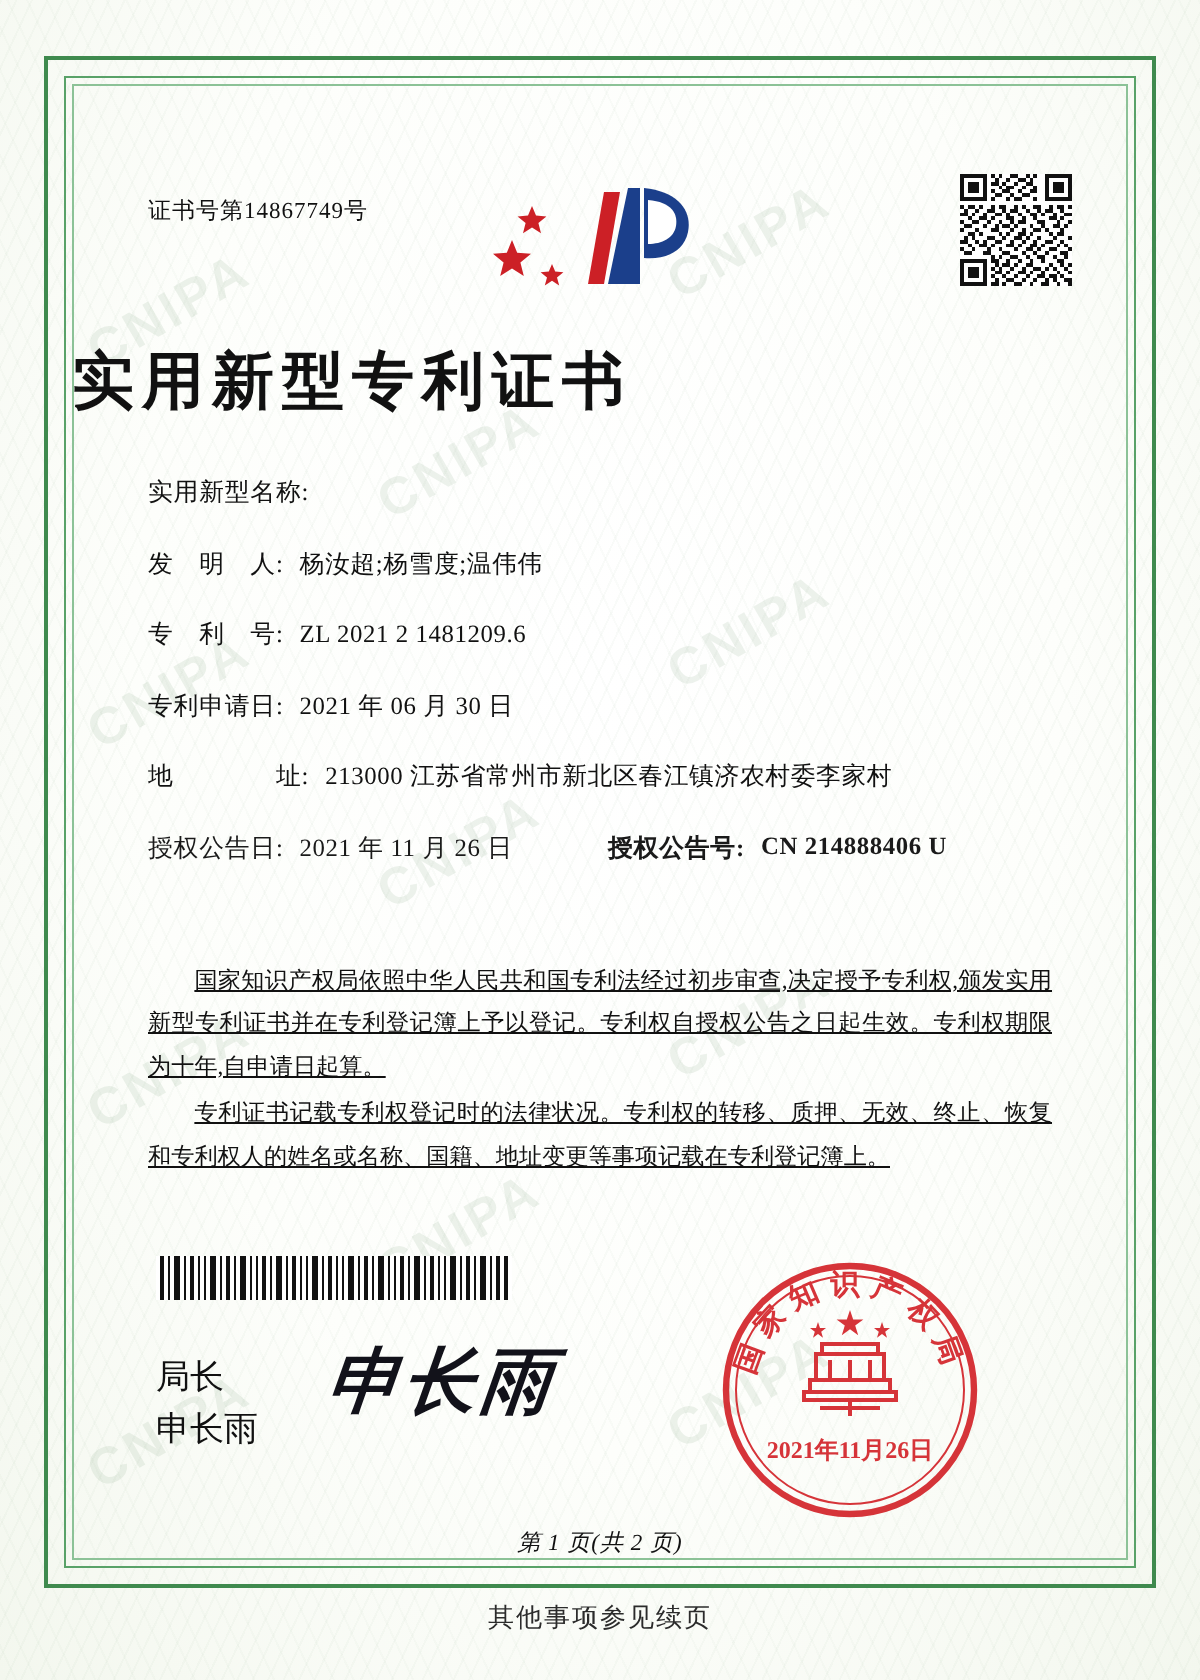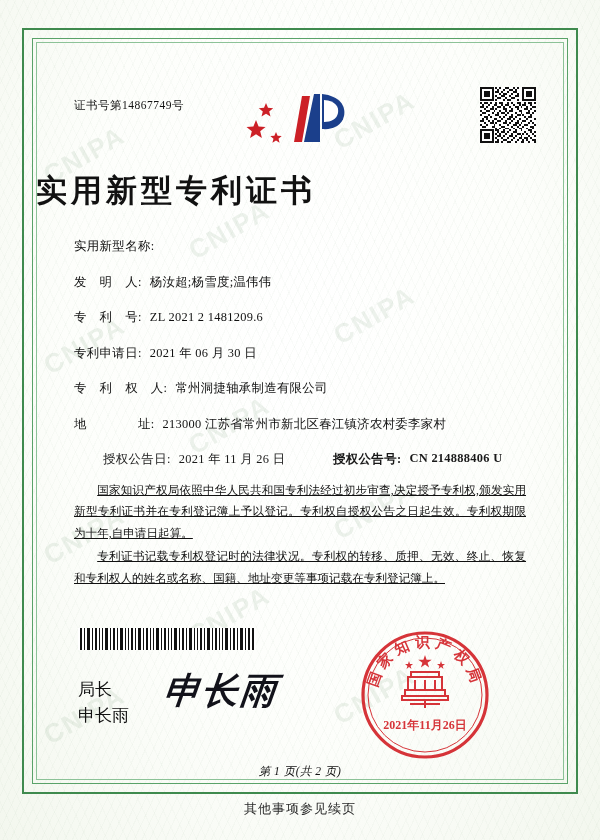--- a/index.html
+++ b/index.html
@@ -149,21 +149,21 @@
     margin-left: 8px;
     letter-spacing: 0.3px;
   }
   .field-row-dual {
     display: flex;
     align-items: baseline;
     font-size: 12.4px;
     margin-bottom: 18.5px;
     white-space: nowrap;
   }
-  .dual-left { width: 230px; display: flex; margin-left: 29px; }
+  .dual-left { width: 230px; display: flex; }
   .dual-right { display: flex; font-weight: bold; }
 
   .paras {
     position: absolute;
     left: 38px;
     top: 438px;
     width: 452px;
     font-size: 11.6px;
     line-height: 1.85;
     text-align: justify;
@@ -520,24 +520,20 @@
       <div class="field-row">
         <span class="field-label">专　利　号:</span>
         <span class="field-value">ZL 2021 2 1481209.6</span>
       </div>
 
       <div class="field-row">
         <span class="field-label">专利申请日:</span>
         <span class="field-value">2021 年 06 月 30 日</span>
       </div>
 
-      <div class="field-row">
-        <span class="field-label">专　利　权　人:</span>
-        <span class="field-value">常州洞捷轴承制造有限公司</span>
-      </div>
 
       <div class="field-row">
         <span class="field-label">地　　　　址:</span>
         <span class="field-value">213000 江苏省常州市新北区春江镇济农村委李家村</span>
       </div>
 
       <div class="field-row-dual">
         <span class="dual-left">
           <span class="field-label">授权公告日:</span>
           <span class="field-value">2021 年 11 月 26 日</span>

